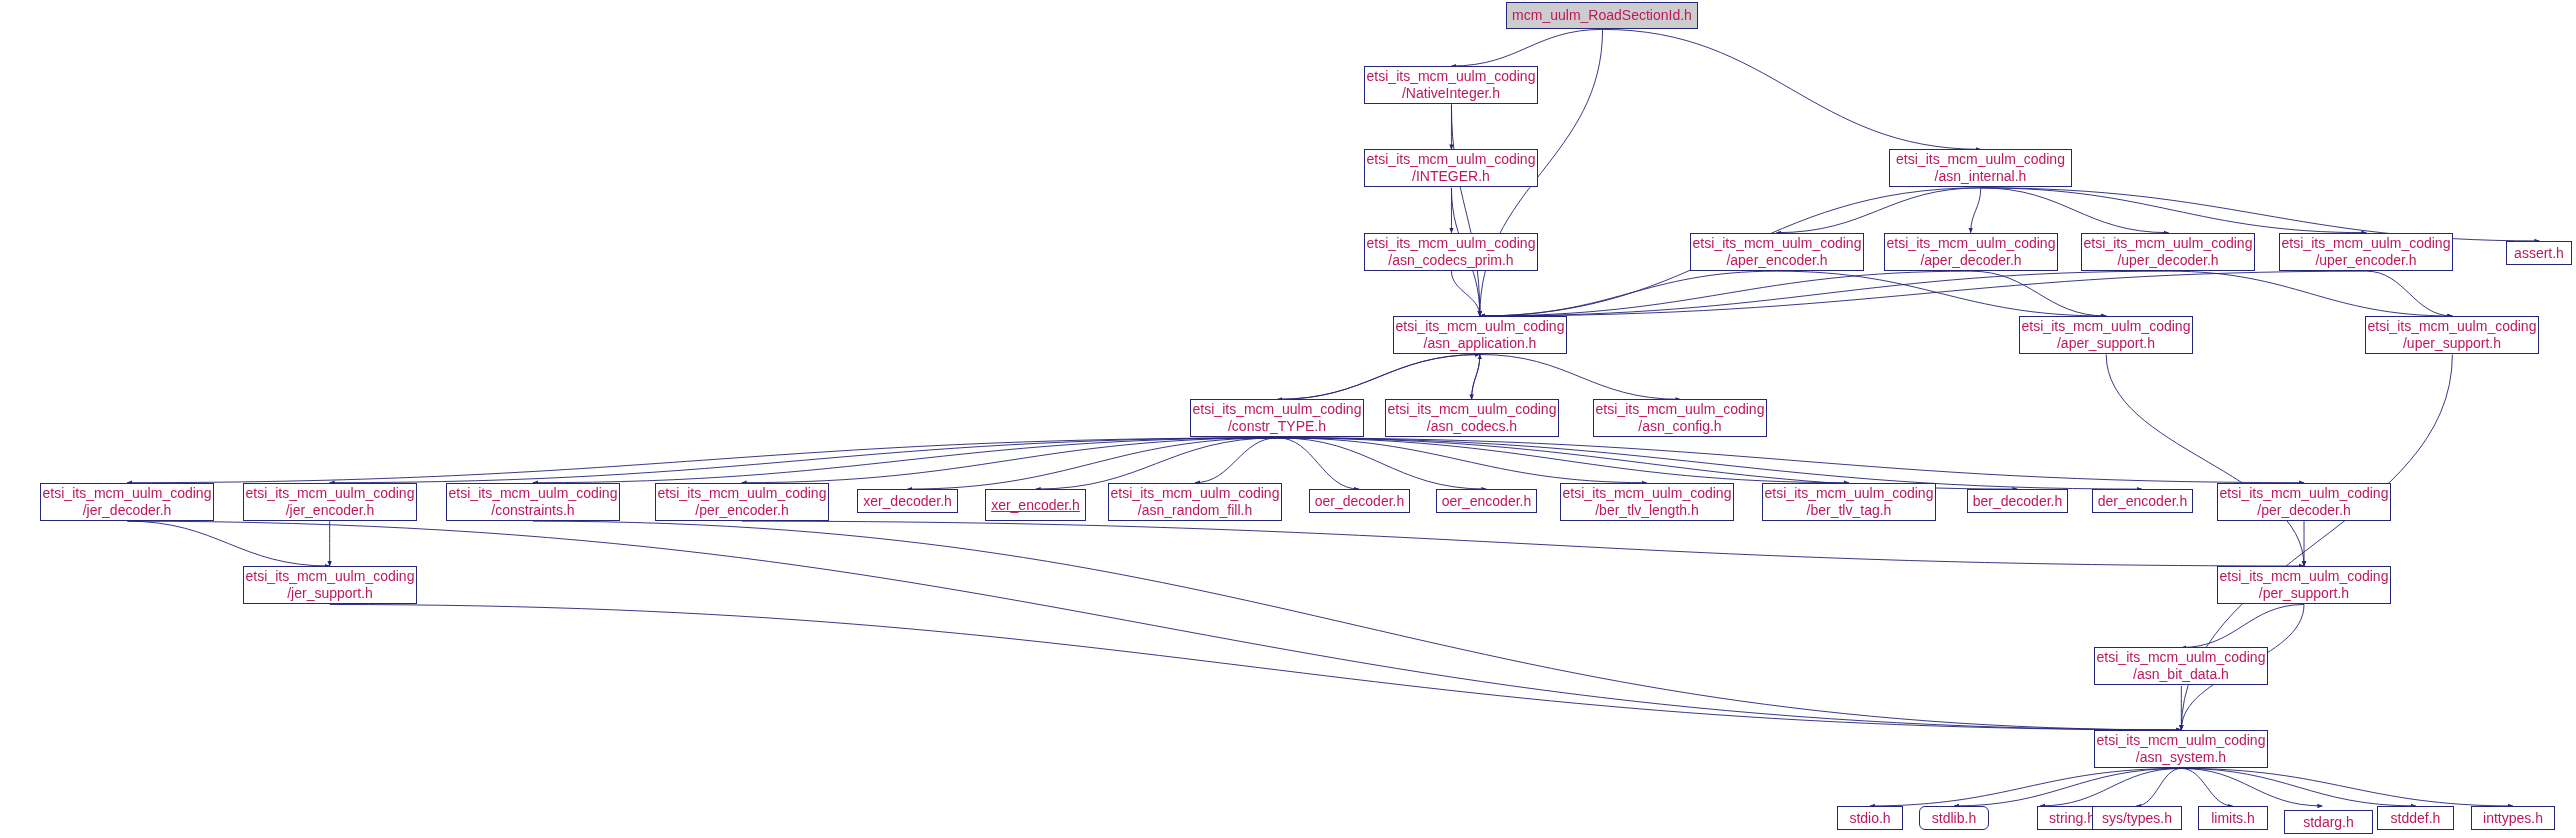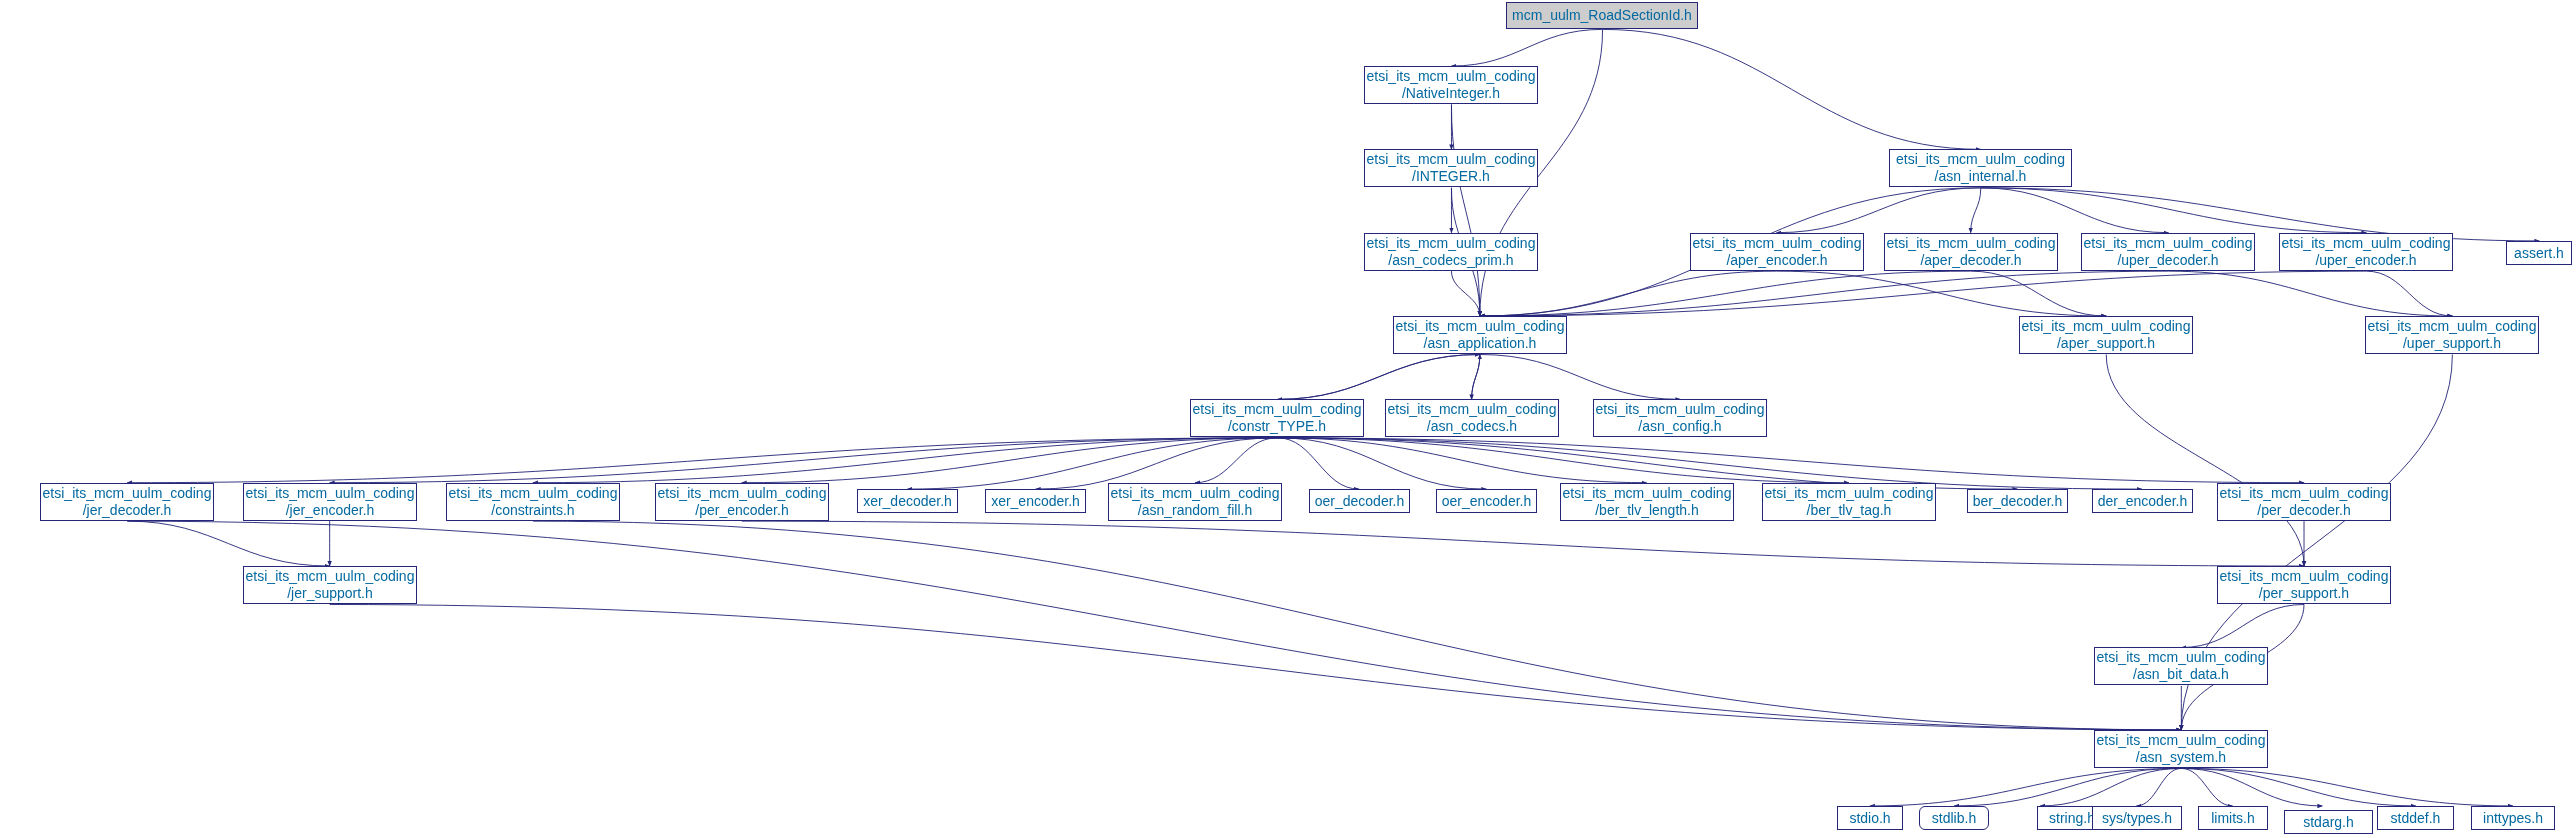--- a/index.html
+++ b/index.html
@@ -21,21 +21,21 @@
     top: 0;
     width: 2576px;
     height: 839px;
     pointer-events: none;
   }
   .node {
     position: absolute;
     box-sizing: border-box;
     border: 0.9px solid #25257a;
     background: #ffffff;
-    color: #0369a1;
+    color: #be185d;
     font-size: 14px;
     line-height: 1.18;
     text-align: center;
     display: flex;
     align-items: center;
     justify-content: center;
     white-space: pre;
     z-index: 2;
   }
   .node.root {
@@ -146,21 +146,21 @@
 /asn_config.h</div>
     <div class="node" style="left: 40px; top: 483px; width: 174px; height: 38px;">etsi_its_mcm_uulm_coding
 /jer_decoder.h</div>
     <div class="node" style="left: 243px; top: 483px; width: 174px; height: 38px;">etsi_its_mcm_uulm_coding
 /jer_encoder.h</div>
     <div class="node" style="left: 446px; top: 483px; width: 174px; height: 38px;">etsi_its_mcm_uulm_coding
 /constraints.h</div>
     <div class="node" style="left: 655px; top: 483px; width: 174px; height: 38px;">etsi_its_mcm_uulm_coding
 /per_encoder.h</div>
     <div class="node" style="left: 857px; top: 489px; width: 101px; height: 24px; text-align: center;">xer_decoder.h</div>
-    <div class="node" style="left: 985px; top: 489px; width: 101px; height: 24px;">xer_encoder.h</div>
+    <div class="node" style="left: 985px; top: 489px; width: 101px; height: 32px; text-decoration: underline;">xer_encoder.h</div>
     <div class="node" style="left: 1108px; top: 483px; width: 174px; height: 38px;">etsi_its_mcm_uulm_coding
 /asn_random_fill.h</div>
     <div class="node" style="left: 1309px; top: 489px; width: 101px; height: 24px;">oer_decoder.h</div>
     <div class="node" style="left: 1436px; top: 489px; width: 101px; height: 24px;">oer_encoder.h</div>
     <div class="node" style="left: 1560px; top: 483px; width: 174px; height: 38px;">etsi_its_mcm_uulm_coding
 /ber_tlv_length.h</div>
     <div class="node" style="left: 1762px; top: 483px; width: 174px; height: 38px;">etsi_its_mcm_uulm_coding
 /ber_tlv_tag.h</div>
     <div class="node" style="left: 1967px; top: 489px; width: 101px; height: 24px;">ber_decoder.h</div>
     <div class="node" style="left: 2092px; top: 489px; width: 101px; height: 24px;">der_encoder.h</div>

